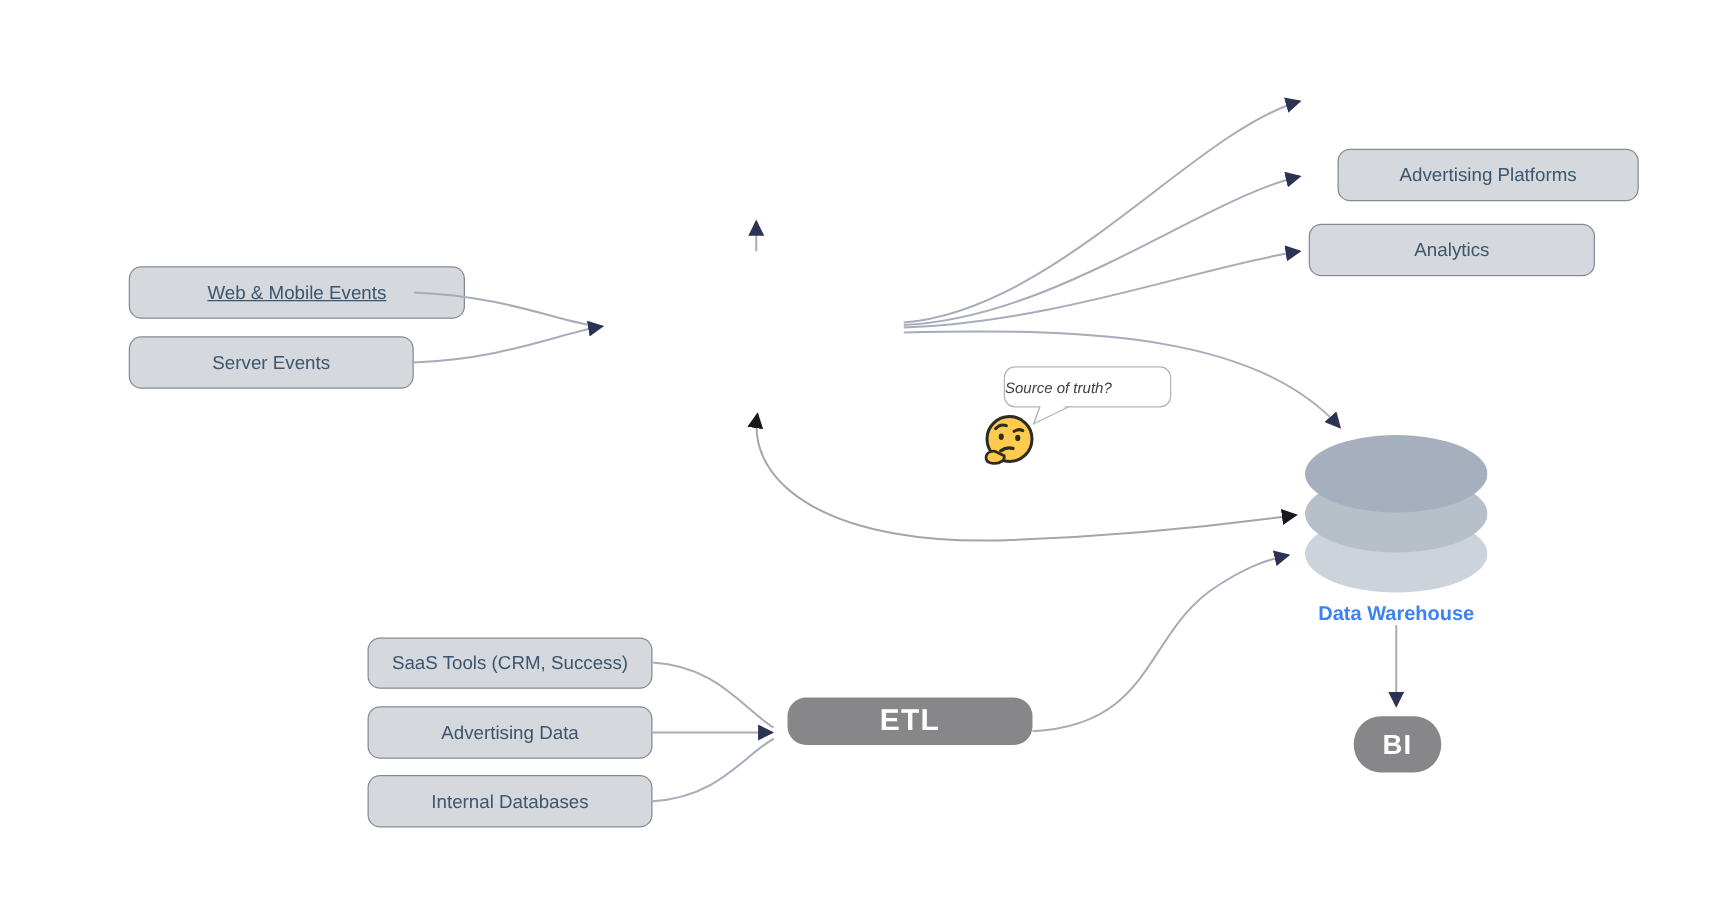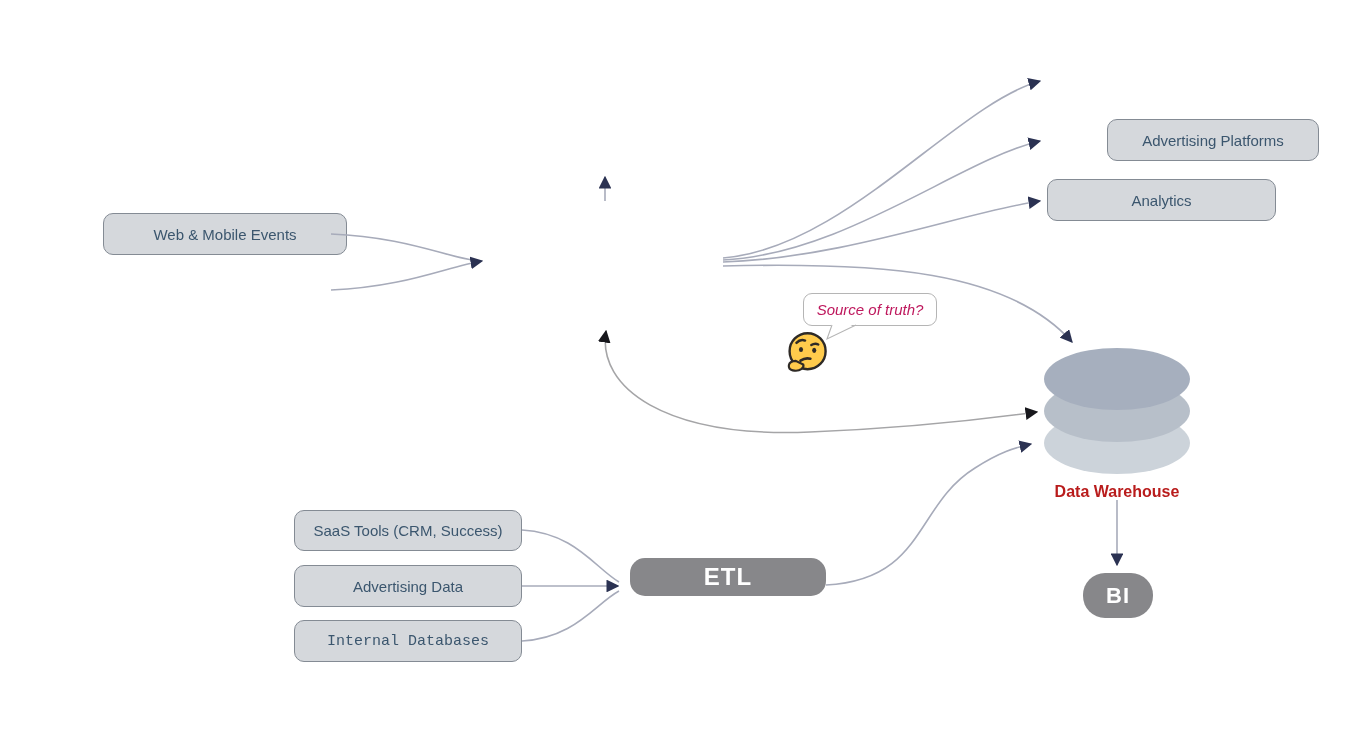--- a/index.html
+++ b/index.html
@@ -13,53 +13,56 @@
     color:#3b566e;font-size:15px;
   }
   .node-black{
     background:#161618;color:#ffffff;border-radius:16px;font-size:15px;
     text-align:center;white-space:pre-line;line-height:1.45;
   }
   .node-gray{
     background:#87878a;color:#ffffff;border-radius:15px;font-weight:bold;letter-spacing:1px;
   }
   #cdp-box{border-radius:30px;font-size:42px;font-weight:bold;letter-spacing:1px;}
-  #wme-box{left:103px;top:213px;width:244px;height:42px;}
+  #wme-box{left:103px;top:213px;width:269px;height:42px;text-decoration:underline;}
   #se-box{left:103px;top:269px;width:228px;height:42px;}
   #up-box{left:560px;top:100px;width:95px;height:69px;}
   #cdp-box{left:490px;top:205px;width:233px;height:118px;}
   #it-box{left:1047px;top:59px;width:229px;height:42px;}
-  #ap-box{left:1107px;top:119px;width:212px;height:42px;}
+  #ap-box{left:1070px;top:119px;width:241px;height:42px;}
   #an-box{left:1047px;top:179px;width:229px;height:42px;text-align:center;}
   #st-box{left:294px;top:510px;width:228px;height:41px;}
   #ad-box{left:294px;top:565px;width:228px;height:42px;}
-  #id-box{left:294px;top:620px;width:228px;height:42px;font-family:Liberation Mono, monospace;}
+  #id-box{left:294px;top:620px;width:228px;height:42px;}
   #etl-box{left:630px;top:558px;width:196px;height:38px;font-size:24px;}
   #bi-box{left:1083px;top:573px;width:70px;height:45px;font-size:22px;border-radius:22px;}
   #dw-label{
     position:absolute;left:1032px;top:483px;width:170px;text-align:center;
-    font-weight:bold;font-size:16px;color:#b91c1c;
+    font-weight:bold;font-size:16px;color:#3b82f6;
   }
   #speech-bubble{
     position:absolute;left:803px;top:293px;width:134px;height:33px;box-sizing:border-box;
     background:#ffffff;border:1px solid #b5b5b5;border-radius:9px;
-    display:flex;align-items:center;justify-content:center;
-    font-style:italic;font-size:15px;color:#be185d;
+    display:flex;align-items:center;
+    font-style:italic;font-size:12px;color:#404040;
   }
   #emoji{position:absolute;left:783px;top:329px;width:48px;height:48px;}
   #dw-stack{position:absolute;left:1044px;top:348px;width:146px;height:127px;}
   #connector-layer{position:absolute;left:0;top:0;pointer-events:none;}
 </style>
 </head>
 <body>
 
 <div id="canvas">
 
   <div class="node node-light" id="wme-box">
     <span>Web &amp; Mobile Events</span>
+  </div>
+  <div class="node node-light" id="se-box">
+    <span>Server Events</span>
   </div>
 
 
   <div class="node node-light" id="ap-box">
     <span>Advertising Platforms</span>
   </div>
   <div class="node node-light" id="an-box">
     <span>Analytics</span>
   </div>
 

